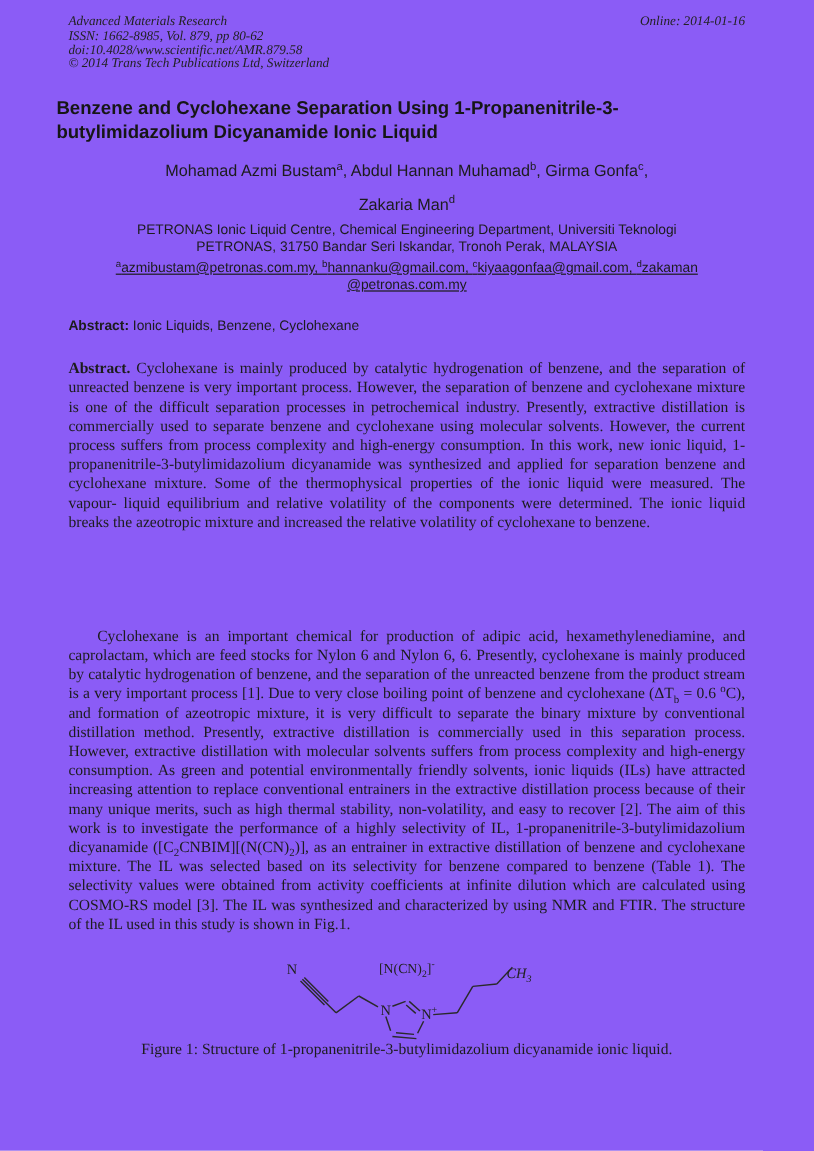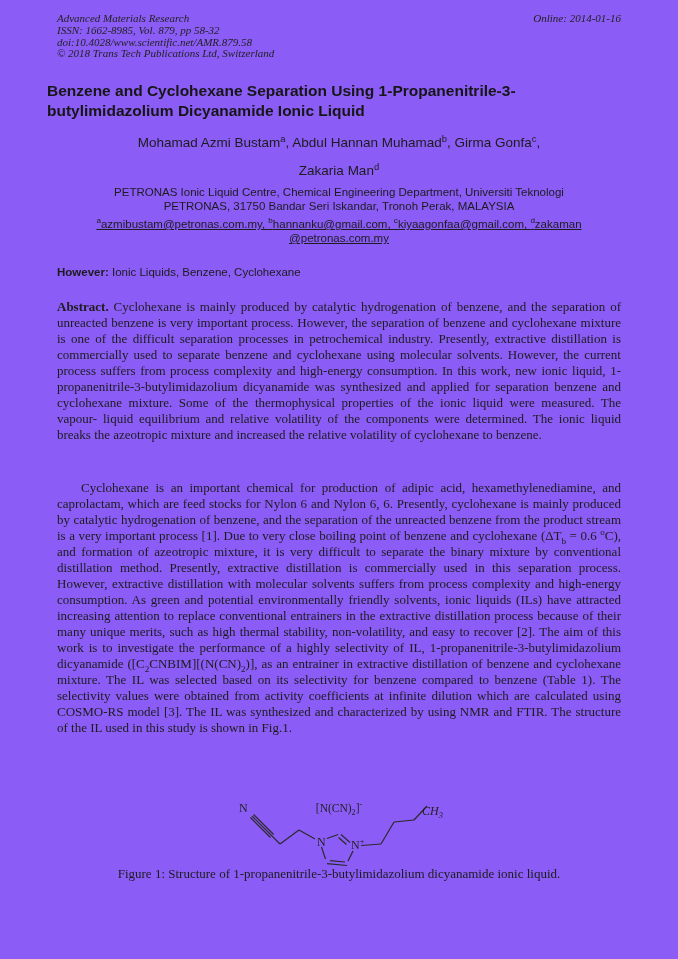--- a/index.html
+++ b/index.html
@@ -30,55 +30,55 @@
             font: 11.5px/14px "Liberation Sans", sans-serif; text-decoration: underline; }
   .keywords { top: 265px; left: 57px; width: 564px;
               font: 11.5px/14px "Liberation Sans", sans-serif; }
   .keywords b { font-weight: bold; }
   
   .abstract { top: 299px; left: 57px; width: 564px; text-align: justify;
               font: 13px/16px "Liberation Serif", serif; }
   .abstract .lead { font-weight: bold; }
   .intro-h { top: 484px; left: 57px; width: 564px;
              font: bold 13px/16px "Liberation Serif", serif; }
-  .intro-p { top: 480px; left: 57px; width: 564px; text-align: justify; text-indent: 24px;
+  .intro-p { top: 522px; left: 57px; width: 564px; text-align: justify; text-indent: 24px;
              font: 13px/16px "Liberation Serif", serif; }
   sup { font-size: 70%; vertical-align: super; line-height: 0; }
   sub { font-size: 70%; vertical-align: sub; line-height: 0; }
   
   .figure { top: 790px; left: 222px; width: 242px; height: 78px; }
   .figure svg { position: absolute; top: 0; left: 0; }
   .atom { position: absolute; font: 12px/12px "Liberation Serif", serif; color: #222; }
   .anion { position: absolute; left: 84px; top: 12px; width: 66px; text-align: center;
            font: 11.5px/12px "Liberation Serif", serif; color: #222; }
   .caption { top: 866px; left: 57px; width: 564px; text-align: center;
              font: 13px/16px "Liberation Serif", serif; }
 </style>
 </head>
 <body>
 
 <div class="page">
 
   <div class="abs hdr">
     <div class="hdr-left">
       <div>Advanced Materials Research</div>
-      <div>ISSN: 1662-8985, Vol. 879, pp 58-32</div>
+      <div>ISSN: 1662-8985, Vol. 879, pp 80-62</div>
       <div>doi:10.4028/www.scientific.net/AMR.879.58</div>
-      <div>© 2018 Trans Tech Publications Ltd, Switzerland</div>
+      <div>© 2014 Trans Tech Publications Ltd, Switzerland</div>
     </div>
     <div class="hdr-right">Online: 2014-01-16</div>
   </div>
 
   <h1 class="abs title">Benzene and Cyclohexane Separation Using 1-Propanenitrile-3-<br>butylimidazolium Dicyanamide Ionic Liquid</h1>
   <div class="abs authors">Mohamad Azmi Bustam<sup>a</sup>, Abdul Hannan Muhamad<sup>b</sup>, Girma Gonfa<sup>c</sup>,<br>Zakaria Man<sup>d</sup></div>
   <div class="abs affil">PETRONAS Ionic Liquid Centre, Chemical Engineering Department, Universiti Teknologi<br>PETRONAS, 31750 Bandar Seri Iskandar, Tronoh Perak, MALAYSIA</div>
   <div class="abs emails"><sup>a</sup>azmibustam@petronas.com.my, <sup>b</sup>hannanku@gmail.com, <sup>c</sup>kiyaagonfaa@gmail.com, <sup>d</sup>zakaman<br>@petronas.com.my</div>
 
   <div class="abs keywords">
-    <b>However:</b><span> Ionic Liquids, Benzene, Cyclohexane</span>
+    <b>Abstract:</b><span> Ionic Liquids, Benzene, Cyclohexane</span>
   </div>
 
   <p class="abs abstract">
     <span class="lead">Abstract.</span><span> Cyclohexane is mainly produced by catalytic hydrogenation of benzene, and the separation of unreacted benzene is very important process. However, the separation of benzene and cyclohexane mixture is one of the difficult separation processes in petrochemical industry. Presently, extractive distillation is commercially used to separate benzene and cyclohexane using molecular solvents. However, the current process suffers from process complexity and high-energy consumption. In this work, new ionic liquid, 1-propanenitrile-3-butylimidazolium dicyanamide was synthesized and applied for separation benzene and cyclohexane mixture. Some of the thermophysical properties of the ionic liquid were measured. The vapour- liquid equilibrium and relative volatility of the components were determined. The ionic liquid breaks the azeotropic mixture and increased the relative volatility of cyclohexane to benzene.</span>
   </p>
 
   <p class="abs intro-p">Cyclohexane is an important chemical for production of adipic acid, hexamethylenediamine, and caprolactam, which are feed stocks for Nylon 6 and Nylon 6, 6. Presently, cyclohexane is mainly produced by catalytic hydrogenation of benzene, and the separation of the unreacted benzene from the product stream is a very important process [1]. Due to very close boiling point of benzene and cyclohexane (ΔT<sub>b</sub> = 0.6 <sup>o</sup>C), and formation of azeotropic mixture, it is very difficult to separate the binary mixture by conventional distillation method. Presently, extractive distillation is commercially used in this separation process. However, extractive distillation with molecular solvents suffers from process complexity and high-energy consumption. As green and potential environmentally friendly solvents, ionic liquids (ILs) have attracted increasing attention to replace conventional entrainers in the extractive distillation process because of their many unique merits, such as high thermal stability, non-volatility, and easy to recover [2].  The aim of this work is to investigate the performance of a highly selectivity of IL, 1-propanenitrile-3-butylimidazolium dicyanamide ([C<sub>2</sub>CNBIM][(N(CN)<sub>2</sub>)], as an entrainer in extractive distillation of benzene and cyclohexane mixture. The IL was selected based on its selectivity for benzene compared to benzene (Table 1). The selectivity values were obtained from activity coefficients at infinite dilution which are calculated using COSMO-RS model [3]. The IL was synthesized and characterized by using NMR and FTIR. The structure of the IL used in this study is shown in Fig.1.</p>
 
   <div class="abs figure">
     <svg width="242" height="78" viewBox="0 0 242 78" stroke="#2a2a2a" stroke-width="1.2" fill="none">

